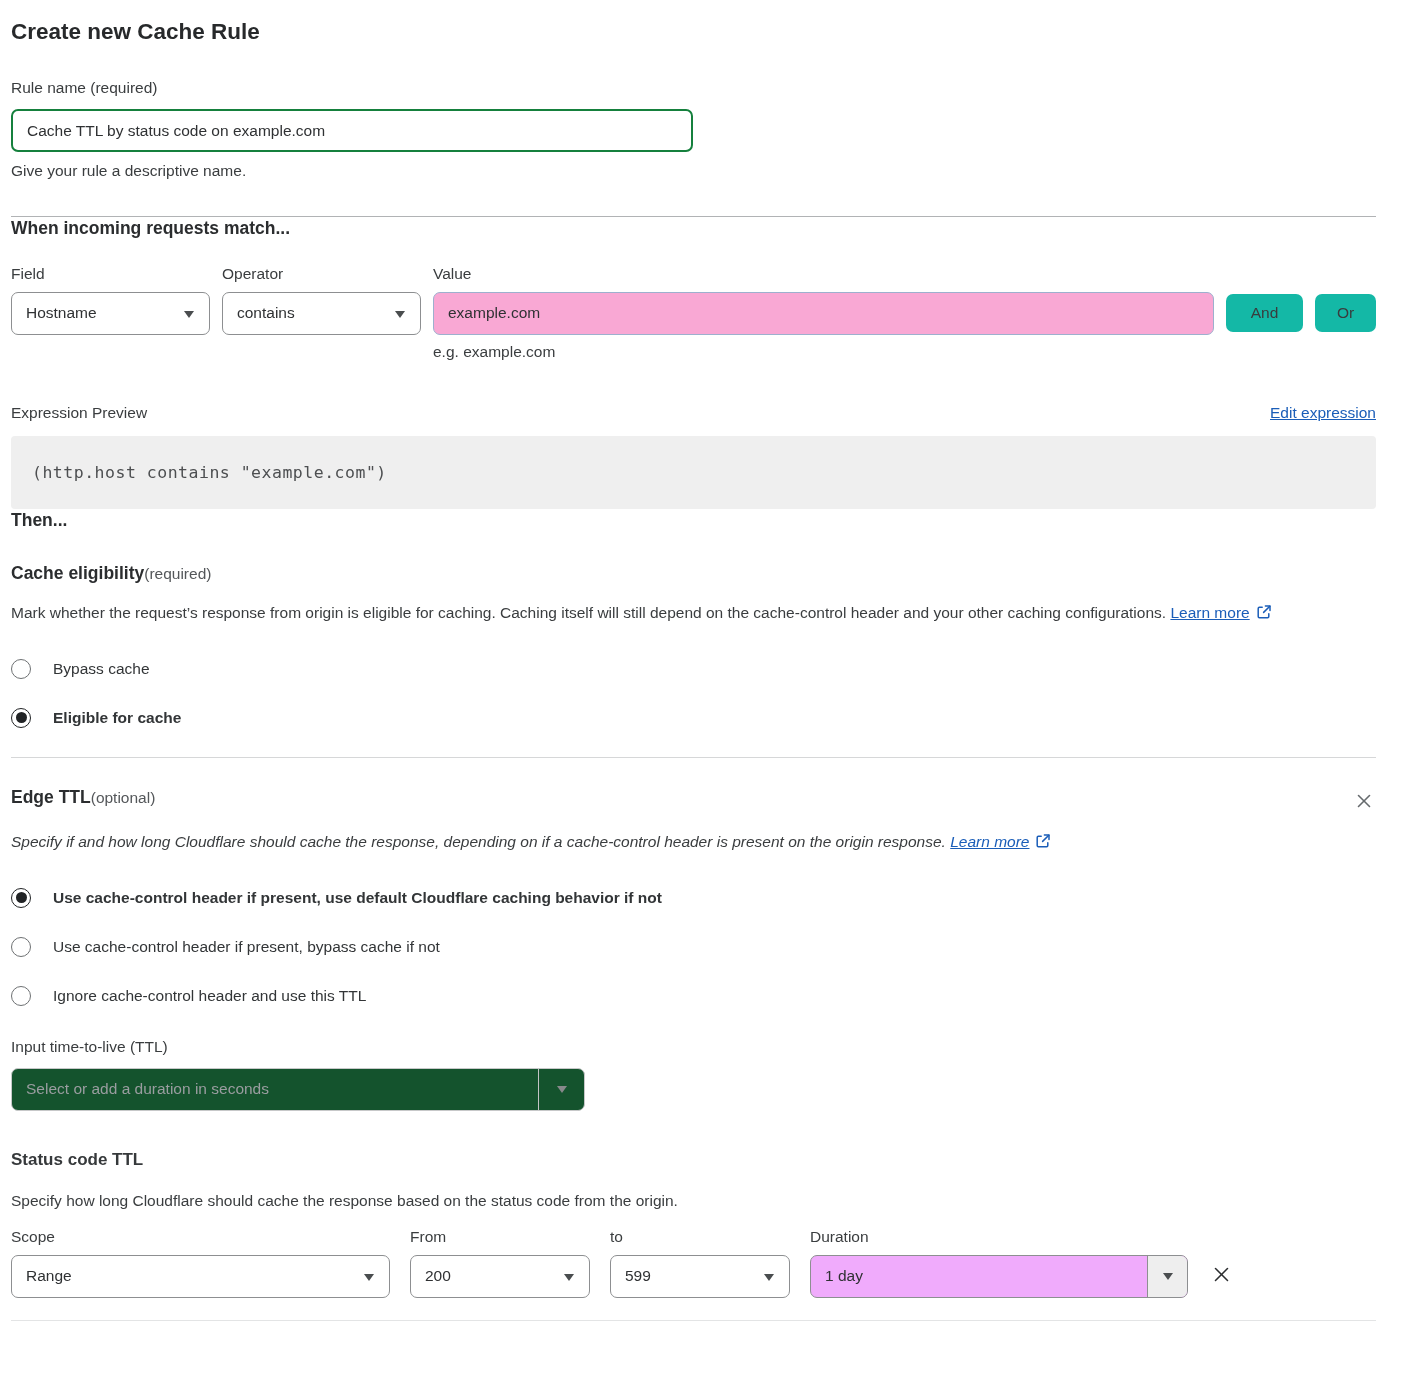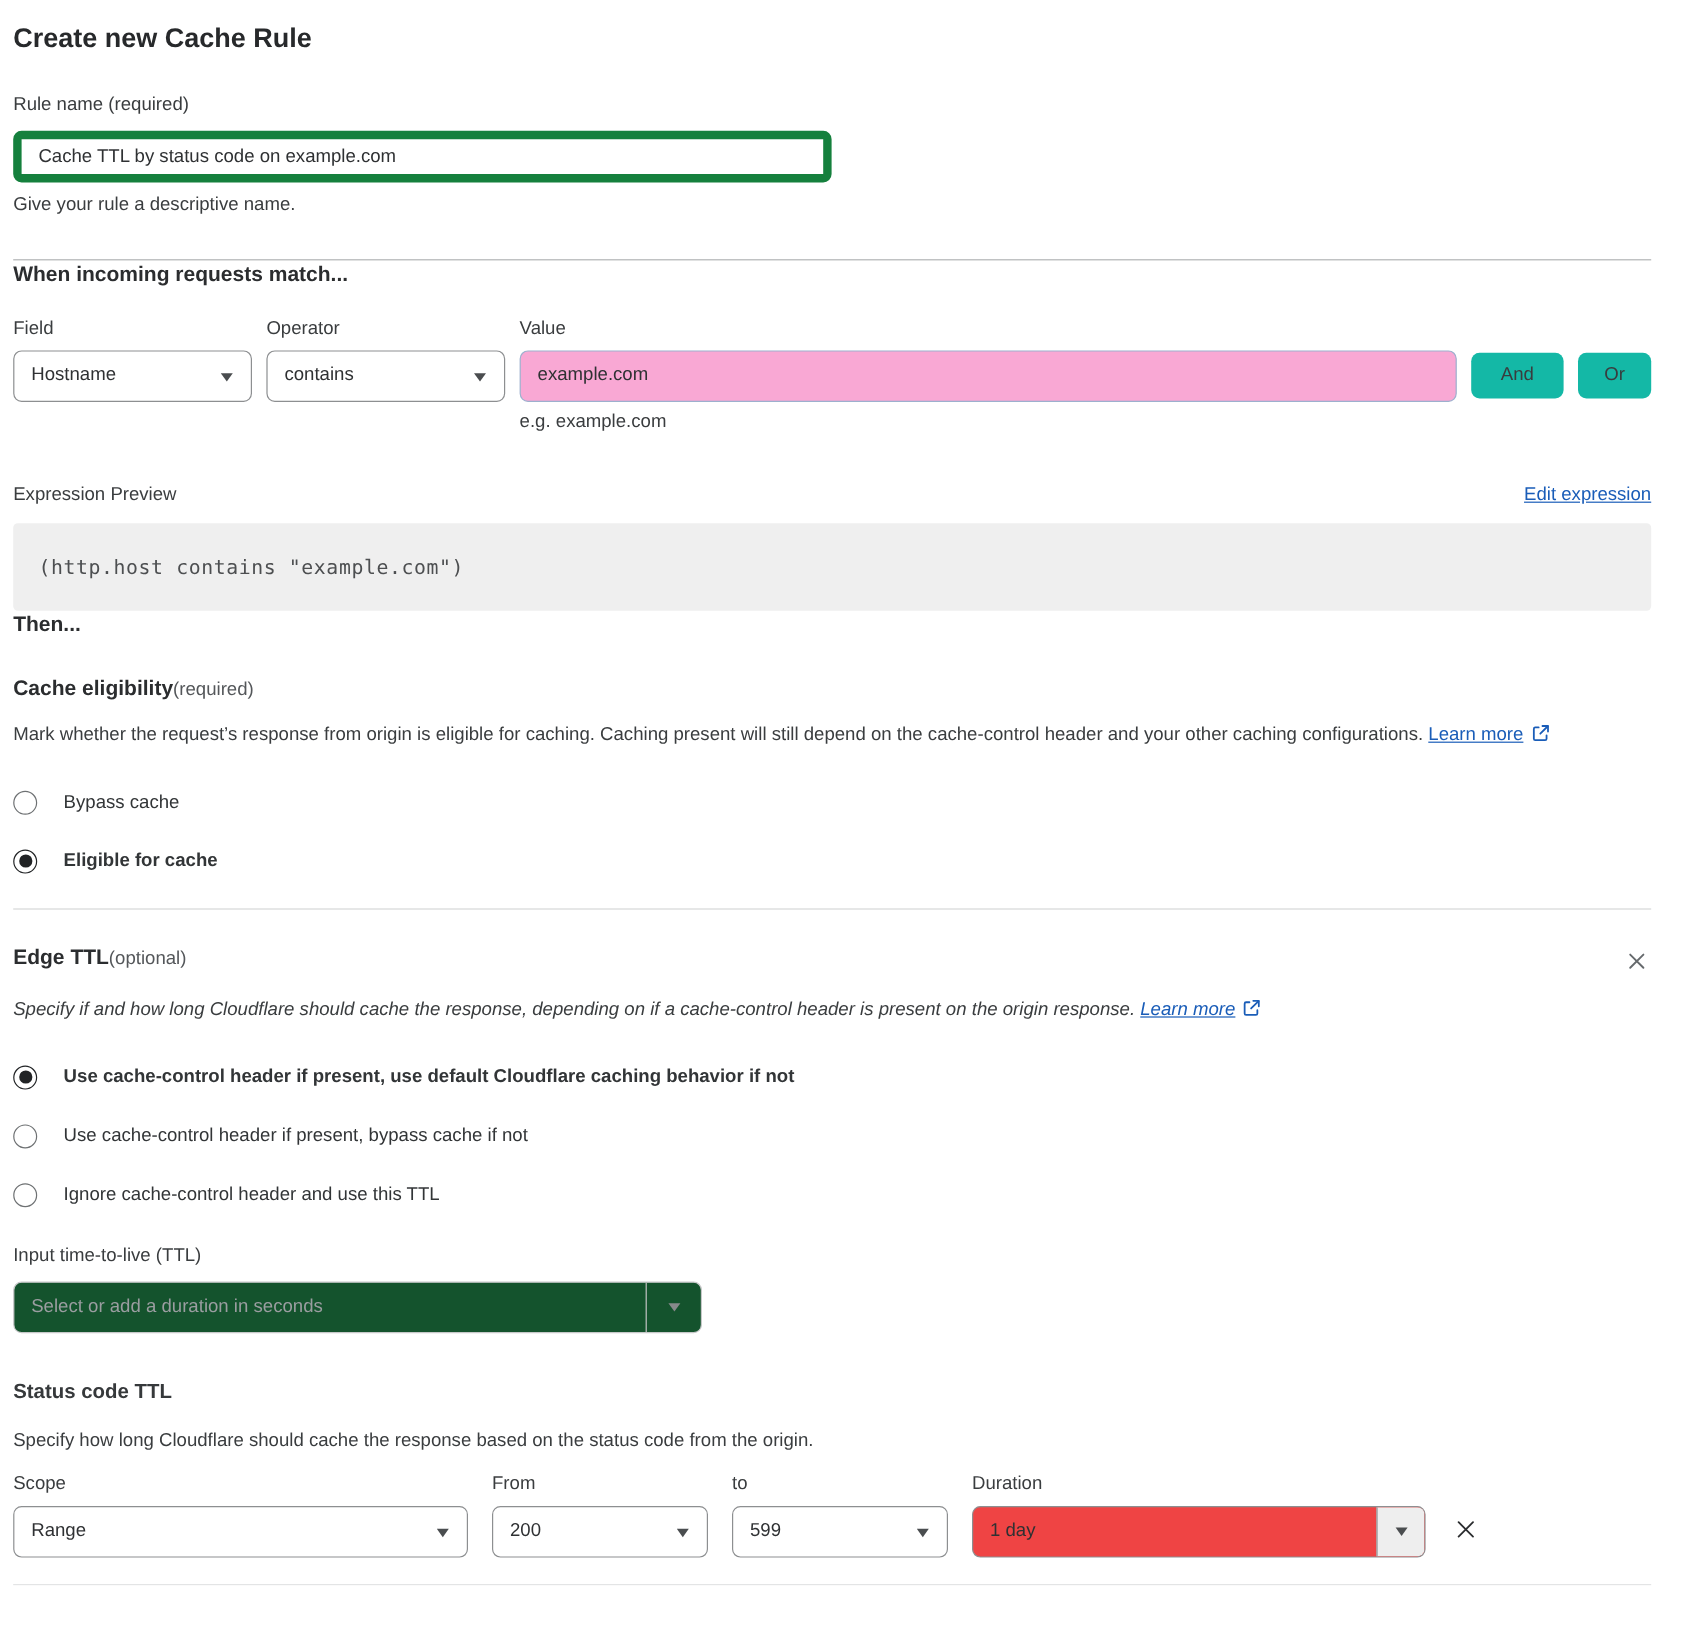--- a/index.html
+++ b/index.html
@@ -16,21 +16,21 @@
     font-size: 22.5px; font-weight: 700; color: #27292b;
     margin: 4px 0 0 0; line-height: 1.25;
   }
   .field-label { font-size: 15.5px; color: #3a3d3f; }
   .helper-text { font-size: 15.5px; color: #3a3d3f; }
 
   .rule-name-label { margin-top: 33px; }
   input.text-input {
     display: block; margin-top: 12px;
     width: 682px; height: 43px;
-    border: 7px solid #15803d; border-radius: 7px;
+    border: 2px solid #15803d; border-radius: 7px;
     padding: 0 14px; font-size: 15.5px; color: #2f3133;
     font-family: "Liberation Sans", sans-serif;
     background: #fff; outline: none;
   }
   .rule-name-helper { margin-top: 10px; }
 
   hr.divider { border: none; border-top: 1.5px solid #b1b3b5; margin: 36px 0 0 0; }
   hr.divider-light { border: none; border-top: 1.5px solid #d6d7d8; margin: 24px 0 0 0; }
   hr.divider-bottom { border: none; border-top: 1.5px solid #e3e4e5; margin: 22px 0 0 0; }
 
@@ -156,21 +156,21 @@
     margin-top: 13px;
     display: grid;
     grid-template-columns: 379px 180px 180px 378px auto;
     column-gap: 20px; row-gap: 9px;
     align-items: center;
   }
   .status-grid .cell-label { align-self: end; }
 
   .duration-combo {
     height: 43px; border: 1px solid #8d8f91; border-radius: 7px;
-    background: #ef4444; display: flex; align-items: stretch; overflow: hidden;
+    background: #f0abfc; display: flex; align-items: stretch; overflow: hidden;
     cursor: pointer;
   }
   .duration-combo .combo-text {
     flex: 1; display: flex; align-items: center; padding: 0 14px;
     font-size: 15.5px; color: #2f3133;
   }
   .duration-combo .combo-arrow {
     flex: 0 0 40px; border-left: 1px solid #8d8f91; background: #eeeeee;
     display: flex; align-items: center; justify-content: center;
   }
@@ -226,21 +226,21 @@
     <span class="expression-code">(http.host contains "example.com")</span>
   </div>
 
   <h2 class="section-heading then-heading">Then...</h2>
 
   <div class="subsection-header">
     <h3>Cache eligibility</h3>
     <span class="qualifier">(required)</span>
   </div>
   <p class="description desc-eligibility">
-    <span>Mark whether the request’s response from origin is eligible for caching. Caching present will still depend on the cache-control header and your other caching configurations.</span>
+    <span>Mark whether the request’s response from origin is eligible for caching. Caching itself will still depend on the cache-control header and your other caching configurations.</span>
     <span class="learn-more-wrap">
       <a class="link">Learn more</a><svg class="ext-icon" width="16" height="16" viewBox="0 0 16 16" fill="none" stroke="#1a5db8" stroke-width="1.5" stroke-linecap="round" stroke-linejoin="round">
           <path d="M6.2 3.2H3.4c-.7 0-1.2.5-1.2 1.2v8.2c0 .7.5 1.2 1.2 1.2h8.2c.7 0 1.2-.5 1.2-1.2V9.8"></path>
           <path d="M9.4 2h4.6v4.6"></path>
           <path d="M13.8 2.2 7.6 8.4"></path>
         </svg>
     </span>
   </p>
 
   <div class="radio-group">

